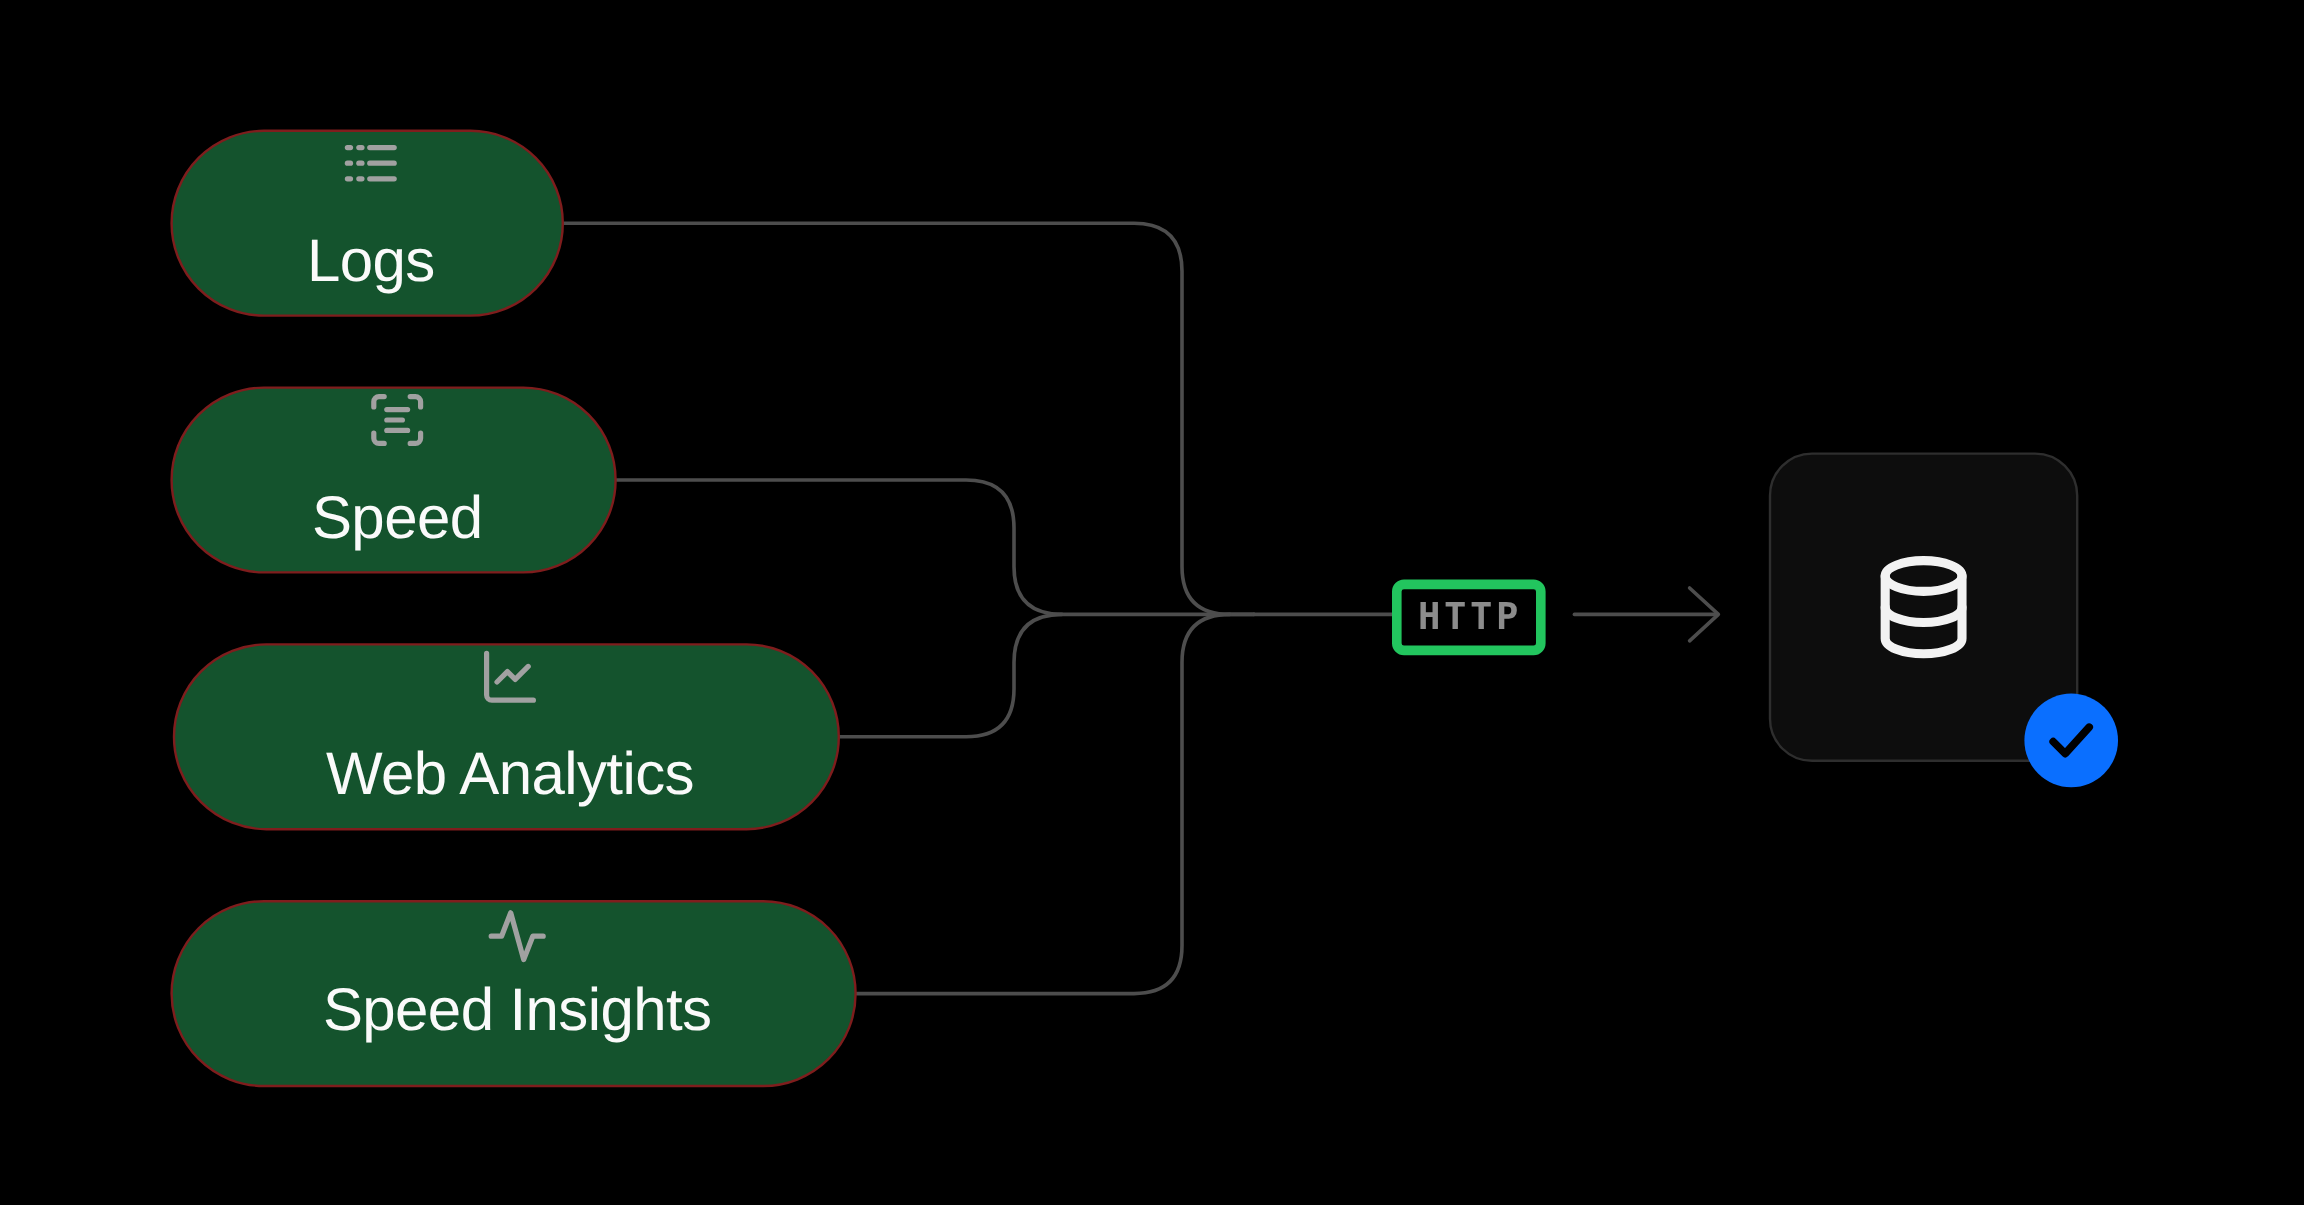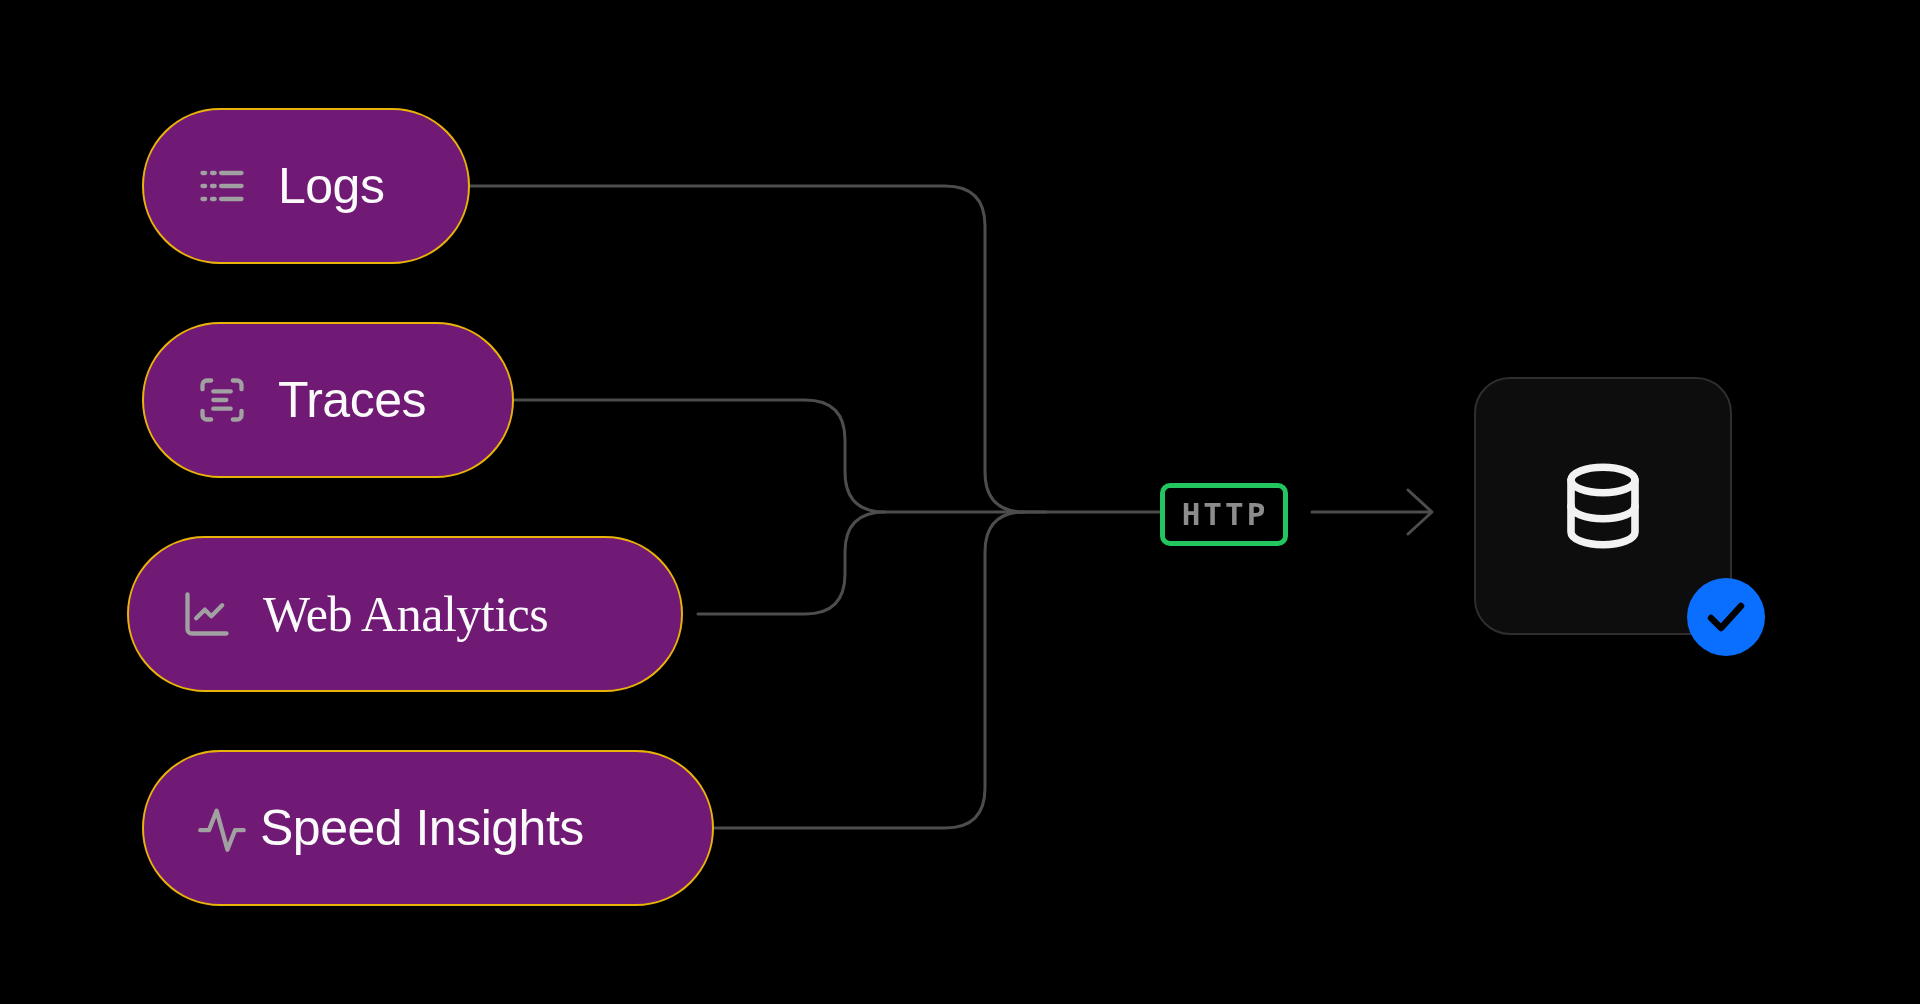--- a/index.html
+++ b/index.html
@@ -31,57 +31,58 @@
     height: 1004px;
     pointer-events: none;
   }
 
   
   .pill {
     position: absolute;
     display: flex;
     align-items: center;
     box-sizing: border-box;
-    background: #701a75;
-    border: 2px solid #eab308;
+    background: #14532d;
+    border: 2px solid #7f1d1d;
     border-radius: 999px;
     height: 156px;
     padding-left: 52px;
     padding-right: 46px;
     gap: 30px;
+    flex-direction: column;
   }
   .pill-icon {
     width: 52px;
     height: 52px;
     flex: 0 0 52px;
     display: block;
     color: #A1A1A1;
   }
   .pill-label {
     color: #FAFAFA;
     font-size: 50px;
     line-height: 1;
     letter-spacing: -0.5px;
     white-space: nowrap;
   }
 
   #pill-logs            { left: 142px; top: 108px;  width: 328px; }
   #pill-traces          { left: 142px; top: 322px;  width: 372px; }
-  #pill-web-analytics   { left: 127px; top: 536px;  width: 556px; font-family: Liberation Serif, serif; }
+  #pill-web-analytics   { left: 144px; top: 536px;  width: 556px; }
   #pill-speed-insights  { left: 142px; top: 750px;  width: 572px; gap: 12px; }
 
   
   #http-badge {
     position: absolute;
     left: 1160px;
     top: 483px;
     width: 128px;
     height: 63px;
     box-sizing: border-box;
-    border: 5px solid #22c55e;
+    border: 8px solid #22c55e;
     border-radius: 10px;
     background: #000000;
     display: flex;
     align-items: center;
     justify-content: center;
   }
   #http-badge .http-text {
     color: #8C8C8C;
     font-family: "DejaVu Sans Mono", "Liberation Mono", monospace;
     font-size: 31px;
@@ -191,21 +192,21 @@
   <div class="pill" id="pill-traces">
     <svg class="pill-icon" viewBox="0 0 24 24" fill="none" xmlns="http://www.w3.org/2000/svg" stroke="currentColor" stroke-width="2" stroke-linecap="round" stroke-linejoin="round">
       <path d="M3 7V5a2 2 0 0 1 2-2h2"></path>
       <path d="M17 3h2a2 2 0 0 1 2 2v2"></path>
       <path d="M21 17v2a2 2 0 0 1-2 2h-2"></path>
       <path d="M7 21H5a2 2 0 0 1-2-2v-2"></path>
       <path d="M8 8h8"></path>
       <path d="M8 12h6"></path>
       <path d="M8 16h8"></path>
     </svg>
-    <span class="pill-label">Traces</span>
+    <span class="pill-label">Speed</span>
   </div>
 
   <div class="pill" id="pill-web-analytics">
     <svg class="pill-icon" viewBox="0 0 24 24" fill="none" xmlns="http://www.w3.org/2000/svg" stroke="currentColor" stroke-width="2" stroke-linecap="round" stroke-linejoin="round">
       <path d="M3 3v16a2 2 0 0 0 2 2h16"></path>
       <path d="M7 14l4-4 3 3 5-5"></path>
     </svg>
     <span class="pill-label">Web Analytics</span>
   </div>
 

